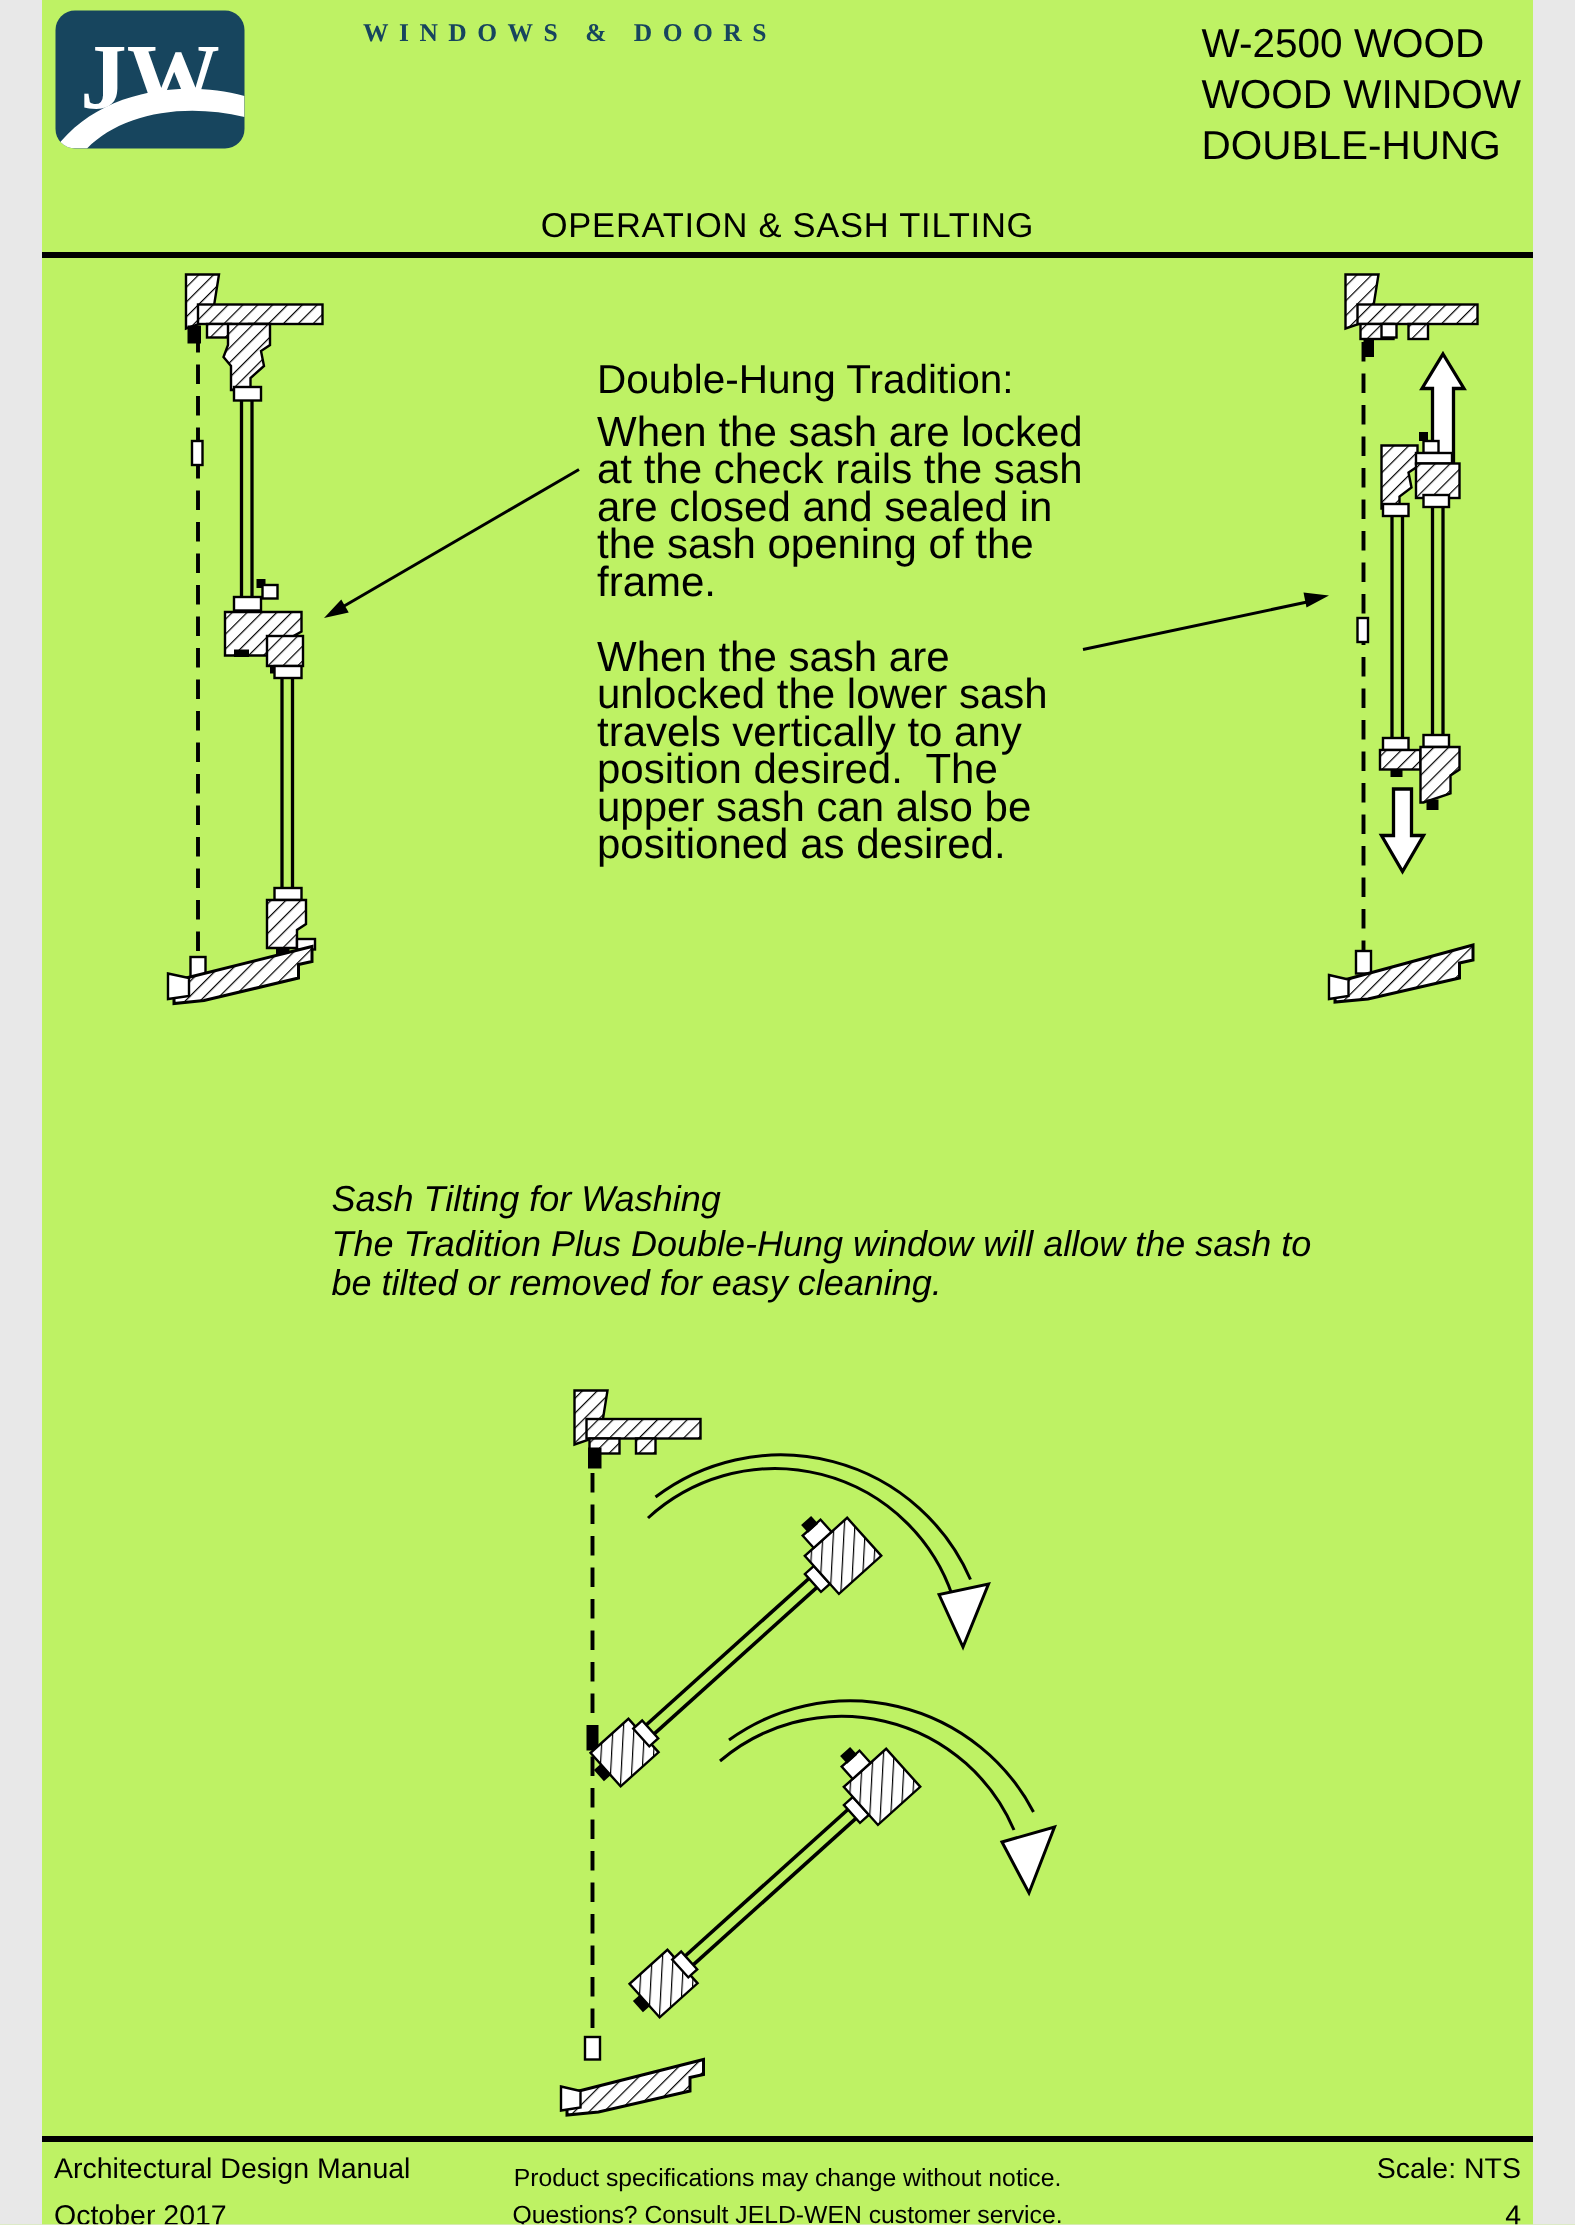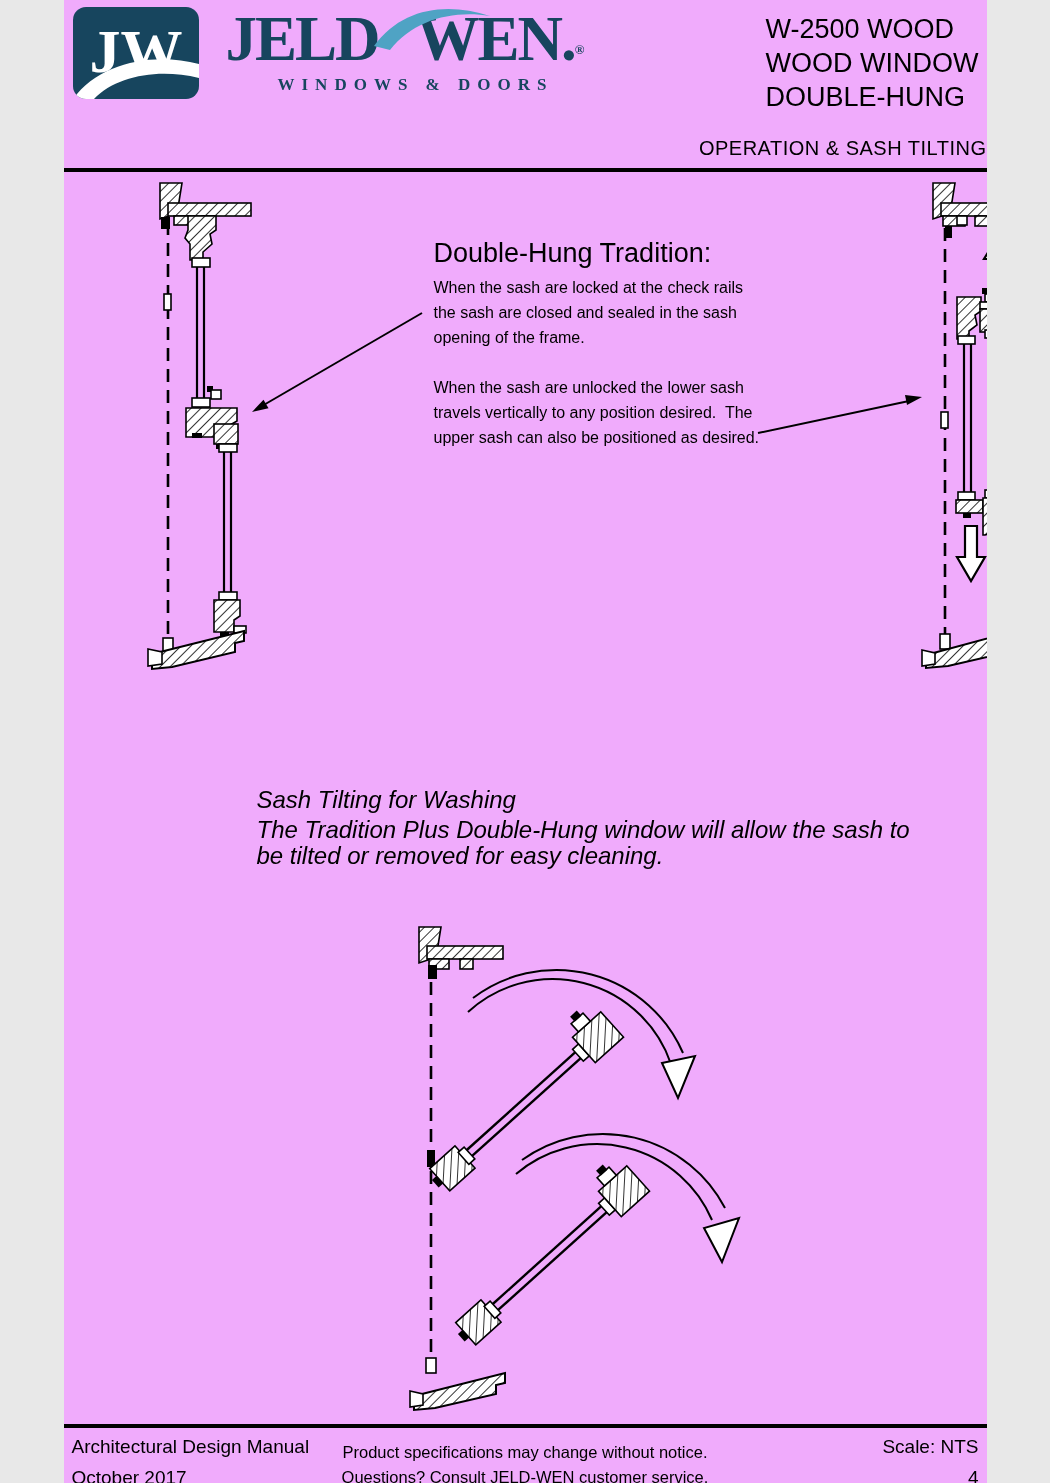--- a/index.html
+++ b/index.html
@@ -1,17 +1,17 @@
 <!DOCTYPE html>
 <html><head>
 <meta charset="utf-8">
 <style>
   html,body { margin:0; padding:0; background:#e8e8e8; }
   .page {
-    position:relative; width:923px; height:1483px; background:#f0abfc;
+    position:relative; width:994px; height:1483px; background:#bef264;
     font-family:"Liberation Sans", sans-serif; color:#000; overflow:hidden;
     margin:0 auto;
   }
   .art { position:absolute; left:0; top:0; }
 
   
   .jw-logo { position:absolute; left:8px; top:6px; }
   .wordmark { position:absolute; left:162px; top:8px; color:#17455E; }
   .wordmark-main {
     position:relative; font-family:"Liberation Serif", serif; font-weight:bold;
@@ -20,28 +20,28 @@
   .wordmark-main .gap { display:inline-block; width:38px; }
   .swoosh-svg { position:absolute; left:142px; top:-8px; }
   .reg-mark { font-size:13px; font-weight:bold; letter-spacing:0; vertical-align:6px; }
   .wordmark-sub {
     font-family:Liberation Serif, serif; font-weight:bold; font-size:17px;
     letter-spacing:7px; margin-top:4px; padding-left:52px; white-space:nowrap;
   }
   .product-info { position:absolute; right:8px; top:12px; 
     font-size:27px; line-height:34px;margin-left:32px; }
 
-  .page-title { position:absolute; left:0; top:137px; width:100%; text-align:right;
-    font-size:20px; letter-spacing:0.5px; }
+  .page-title { position:absolute; left:0; top:137px; width:100%; text-align:center;
+    font-size:23px; letter-spacing:0.5px; }
   .title-rule { position:absolute; left:0; top:168px; width:1050px; height:4px; background:#000; }
 
   
   .op-text { position:absolute; left:370px; top:238px; width:335px; }
   .op-text h2 { font-size:27px; font-weight:normal; margin:0 0 6px 0; letter-spacing:0; }
-  .op-text p { font-size:16px; line-height:25px; margin:0 0 25px 0; white-space:pre-wrap; }
+  .op-text p { font-size:28px; line-height:25px; margin:0 0 25px 0; white-space:pre-wrap; }
 
   .tilt-text { position:absolute; left:193px; top:786px; width:680px;font-style:italic; }
   .tilt-text h2 { font-size:24px; font-weight:normal; margin:0 0 3px 0; }
   .tilt-text p { font-size:24px; line-height:26px; margin:0; white-space:pre-wrap; }
 
   
   .footer-rule { position:absolute; left:0; top:1424px; width:1050px; height:4px; background:#000; }
   .footer-left { position:absolute; left:8px; top:1431px; font-size:19px; line-height:31px; }
   .footer-center { position:absolute; left:0; top:1440px; width:100%; text-align:center;
     font-size:16.5px; line-height:25px; }
@@ -229,26 +229,20 @@
         </clipPath>
       </defs>
     <rect x="1" y="1" width="126" height="92" rx="13" fill="#17455E"></rect>
     <g clip-path="url(#logoclip)">
       <text x="64" y="66" text-anchor="middle" font-family="Liberation Serif, serif" font-weight="bold" font-size="62" fill="#ffffff">JW</text>
       <path d="M1,93 C 28,56 82,46 127,58 L127,72 C 86,62 44,70 22,93 Z" fill="#ffffff"></path>
     </g>
   </svg>
 
   <div class="wordmark">
-    <div class="wordmark-main">
-      <span>JELD</span><span class="gap"></span><span>WEN.</span><span class="reg-mark">®</span>
-      <svg class="swoosh-svg" width="130" height="52" viewBox="0 0 130 52">
-        <path d="M6,46 C 34,8 78,2 122,16 C 84,10 46,20 22,50 Z" fill="#4FA3C4"></path>
-      </svg>
-    </div>
     <div class="wordmark-sub">WINDOWS &amp; DOORS</div>
   </div>
 
   <div class="product-info">
     <div>W-2500 WOOD</div>
     <div>WOOD WINDOW</div>
     <div>DOUBLE-HUNG</div>
   </div>
 
   <div class="page-title">OPERATION &amp; SASH TILTING</div>

